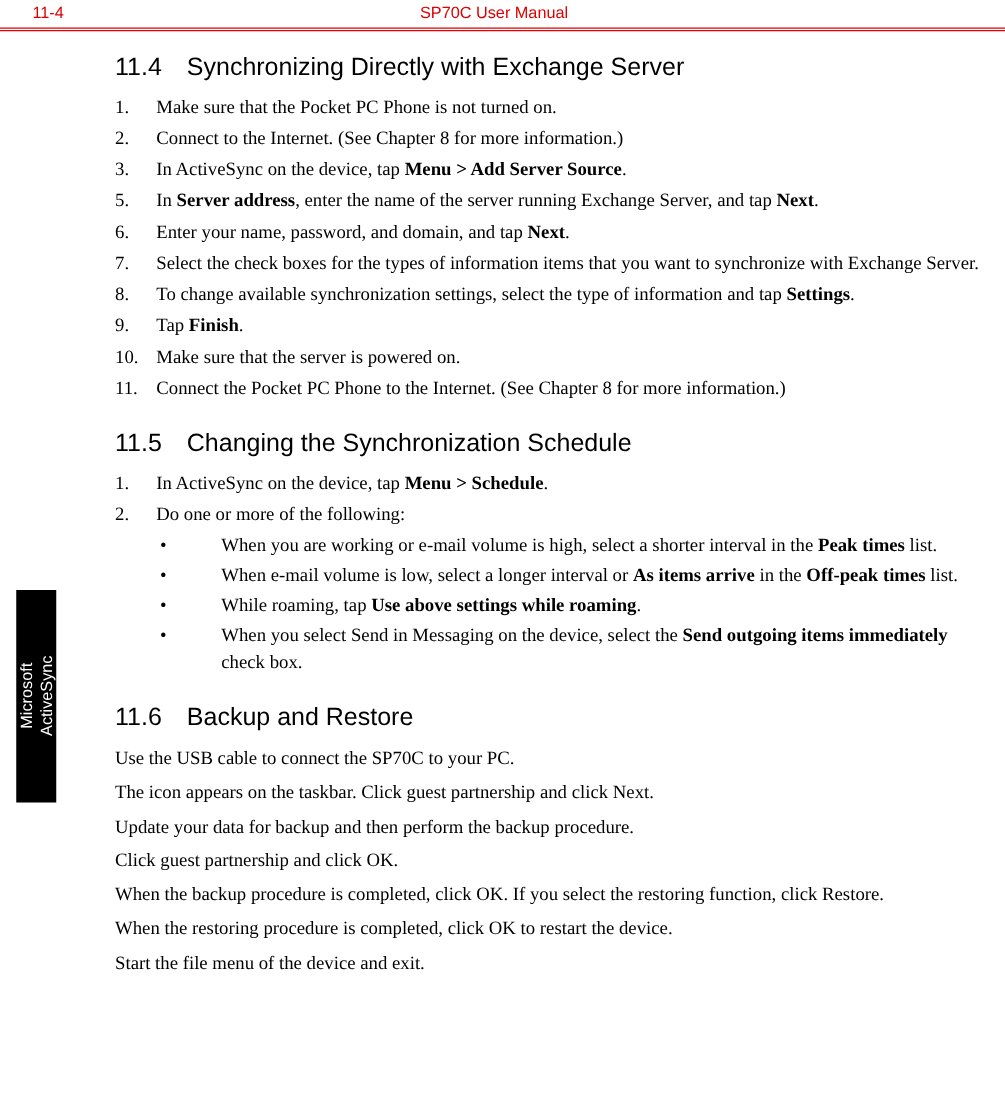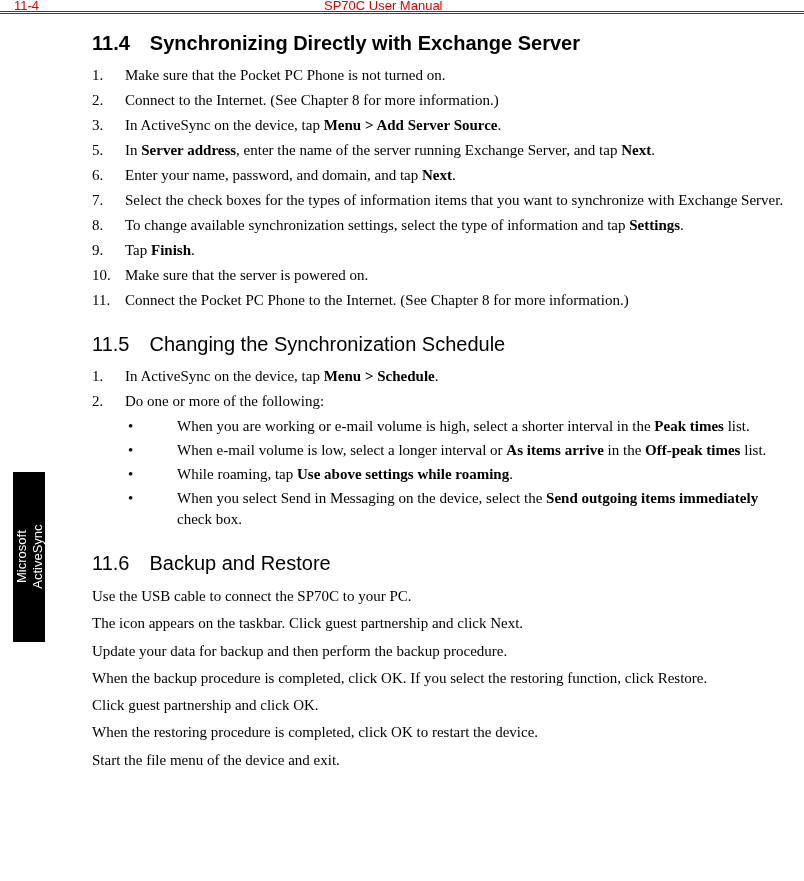--- a/index.html
+++ b/index.html
@@ -1,22 +1,22 @@
 <!DOCTYPE html>
 <html><head>
   <meta charset="utf-8">
   <style>
     * { box-sizing: border-box; margin: 0; padding: 0; }
     body { width: 804px; height: 881px; font-family: "Times New Roman", serif; background: #fff; color: #000; position: relative; }
-    .header { display: flex; align-items: center; padding: 2px 30px 2px 14px; border-bottom: 3px double #e00000; height: 14px; }
+    .header { display: flex; align-items: flex-start; padding: 2px 30px 2px 26px; border-bottom: 3px double #e00000; height: 25px; }
     .page-num { color: #e00000; font-family: Arial, sans-serif; font-size: 13px; width: 310px; }
     .doc-title { color: #e00000; font-family: Arial, sans-serif; font-size: 13px; }
     .content { padding: 18px 14px 0 92px; }
     .section-heading { font-family: Arial, sans-serif; font-size: 20px; font-weight: normal; margin-bottom: 10px; margin-top: 22px; }
-    .section-heading:first-child { margin-top: 0; font-weight: bold; }
+    .section-heading:first-child { margin-top: 0; }
     ol { list-style: none; padding-left: 0; }
     .step { display: flex; font-size: 15px; line-height: 1.4; margin-bottom: 4px; }
     .step-num { width: 33px; flex-shrink: 0; }
     .step-body { flex: 1; }
     .bullets { padding-left: 33px; }
     .bullet { display: flex; font-size: 15px; line-height: 1.4; margin-bottom: 3px; }
     .bullet-mark { width: 30px; flex-shrink: 0; text-align: left; padding-left: 3px; }
     .bullet-body { flex: 1; margin-left: 22px; }
     .para { font-size: 15px; line-height: 1.55; margin-bottom: 4px; }
     .sidetab { position: absolute; left: 13px; top: 472px; width: 32px; height: 170px; background: #000; color: #fff; font-family: Arial, sans-serif; font-size: 13px; display: flex; align-items: center; justify-content: center; }
@@ -111,18 +111,18 @@
     <li class="bullet">
         <span class="bullet-mark">•</span>
         <span class="bullet-body"><span>When you select Send in Messaging on the device, select the </span><b>Send outgoing items immediately</b><span> check box.</span></span>
       </li>
   </ul>
 
   <h2 class="section-heading">11.6 Backup and Restore</h2>
   <p class="para">Use the USB cable to connect the SP70C to your PC.</p>
   <p class="para">The  icon appears on the taskbar. Click guest partnership and click Next.</p>
   <p class="para">Update your data for backup and then perform the backup procedure.</p>
+  <p class="para">Click guest partnership and click OK.</p>
   <p class="para">When the backup procedure is completed, click OK. If you select the restoring function, click Restore.</p>
-  <p class="para">Click guest partnership and click OK.</p>
   <p class="para">When the restoring procedure is completed, click OK to restart the device.</p>
   <p class="para">Start the file menu of the device and exit.</p>
 
 </div>
 
 </body></html>

